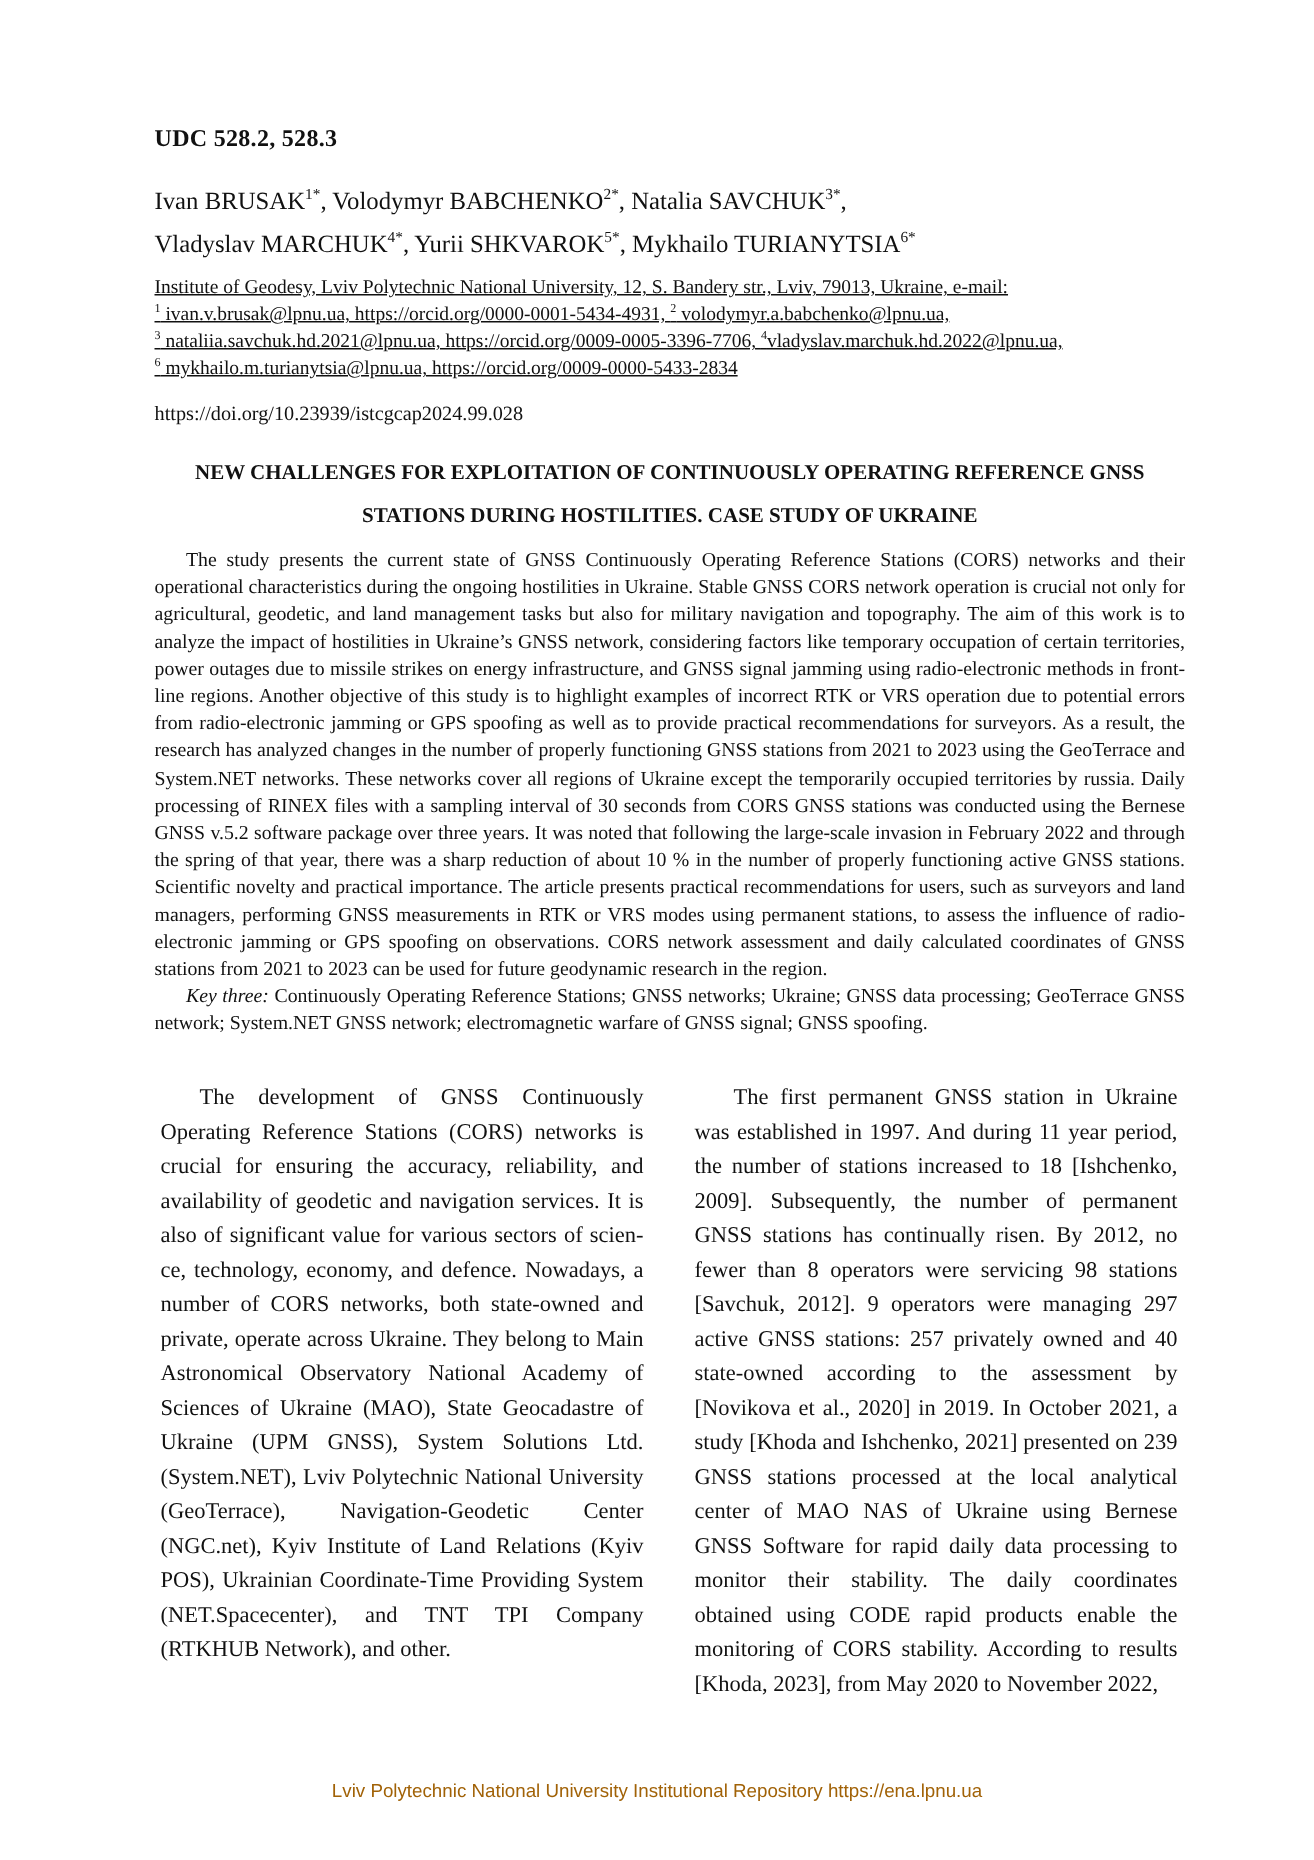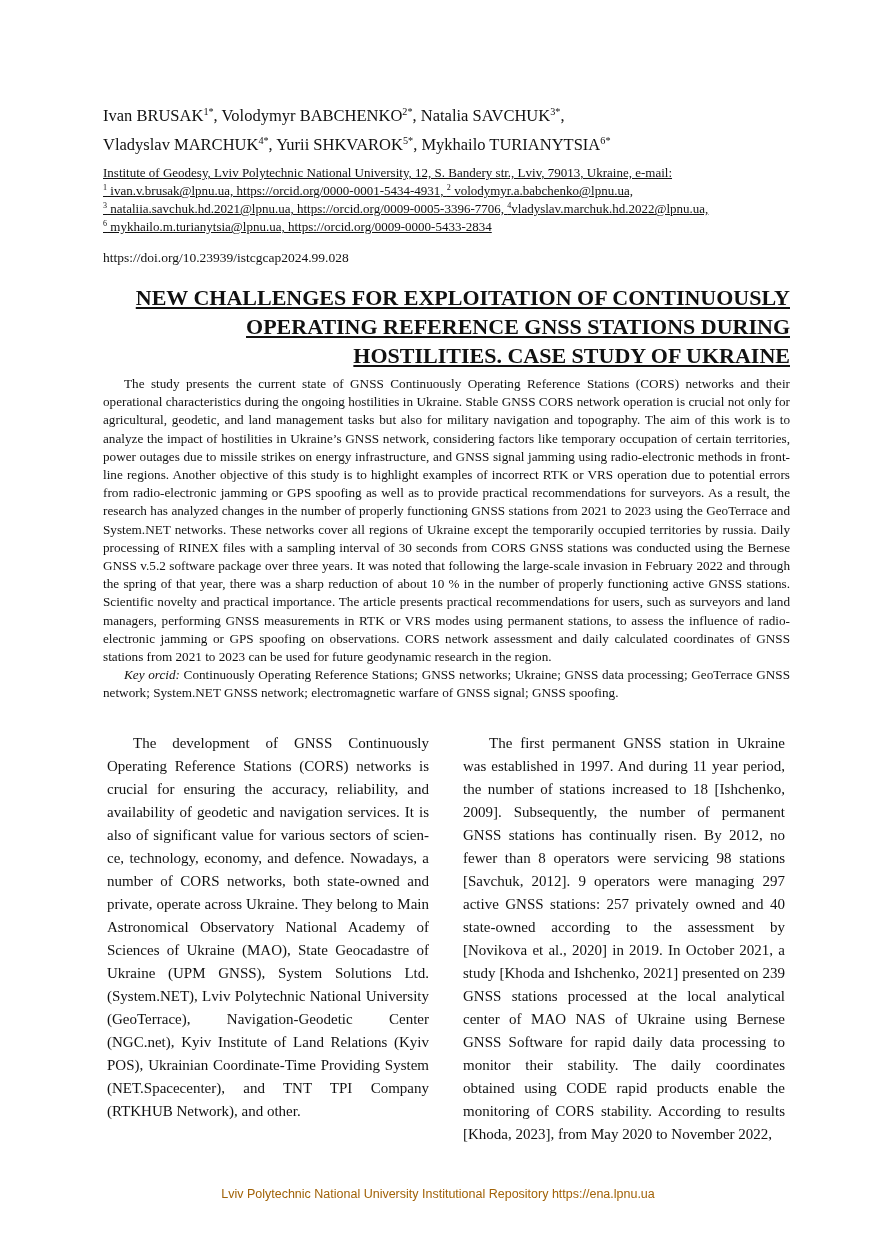--- a/index.html
+++ b/index.html
@@ -38,25 +38,24 @@
     font-size: 13px;
     line-height: 18px;
     text-decoration: underline;
   }
   .doi {
     margin-top: 14px;
     font-size: 13.5px;
   }
   .title {
     margin-top: 17px;
-    font-size: 22px;
+    font-size: 14px;
     font-weight: bold;
     line-height: 29px;
-    text-align: right;
-    text-decoration: underline;
+    text-align: center;
   }
   .abstract {
     margin: 5px 0 0 0;
     font-size: 13.2px;
     line-height: 18.2px;
     text-align: justify;
     text-indent: 21px;
   }
   .keywords {
     margin: 0;
@@ -96,40 +95,41 @@
     font-family: "Liberation Sans", "DejaVu Sans", sans-serif;
     font-size: 12.5px;
     color: #a16207;
   }
 </style>
 </head>
 <body>
 
 <div class="page">
 
+  <div class="udc">UDC 528.2, 528.3</div>
 
   <div class="authors">
     <div>Ivan BRUSAK<sup>1*</sup>, Volodymyr BABCHENKO<sup>2*</sup>, Natalia SAVCHUK<sup>3*</sup>,</div>
     <div>Vladyslav MARCHUK<sup>4*</sup>, Yurii SHKVAROK<sup>5*</sup>, Mykhailo TURIANYTSIA<sup>6*</sup></div>
   </div>
 
   <div class="affil">
     <div>Institute of Geodesy, Lviv Polytechnic National University, 12, S. Bandery str., Lviv, 79013, Ukraine, e-mail:</div>
     <div><sup>1</sup> ivan.v.brusak@lpnu.ua, https://orcid.org/0000-0001-5434-4931, <sup>2</sup> volodymyr.a.babchenko@lpnu.ua,</div>
     <div><sup>3</sup> nataliia.savchuk.hd.2021@lpnu.ua, https://orcid.org/0009-0005-3396-7706, <sup>4</sup>vladyslav.marchuk.hd.2022@lpnu.ua,</div>
     <div><sup>6</sup> mykhailo.m.turianytsia@lpnu.ua, https://orcid.org/0009-0000-5433-2834</div>
   </div>
 
   <div class="doi">https://doi.org/10.23939/istcgcap2024.99.028</div>
 
   <div class="title">NEW CHALLENGES FOR EXPLOITATION OF CONTINUOUSLY OPERATING REFERENCE GNSS STATIONS DURING HOSTILITIES. CASE STUDY OF UKRAINE</div>
 
   <p class="abstract">The study presents the current state of GNSS Continuously Operating Reference Stations (CORS) networks and their operational characteristics during the ongoing hostilities in Ukraine. Stable GNSS CORS network operation is crucial not only for agricultural, geodetic, and land management tasks but also for military navigation and topography. The aim of this work is to analyze the impact of hostilities in Ukraine’s GNSS network, considering factors like temporary occupation of certain territories, power outages due to missile strikes on energy infrastructure, and GNSS signal jamming using radio-electronic methods in front-line regions. Another objective of this study is to highlight examples of incorrect RTK or VRS operation due to potential errors from radio-electronic jamming or GPS spoofing as well as to provide practical recommendations for surveyors. As a result, the research has analyzed changes in the number of properly functioning GNSS stations from 2021 to 2023 using the GeoTerrace and System.NET networks. These networks cover all regions of Ukraine except the temporarily occupied territories by russia. Daily processing of RINEX files with a sampling interval of 30 seconds from CORS GNSS stations was conducted using the Bernese GNSS v.5.2 software package over three years. It was noted that following the large-scale invasion in February 2022 and through the spring of that year, there was a sharp reduction of about 10 % in the number of properly functioning active GNSS stations. Scientific novelty and practical importance. The article presents practical recommendations for users, such as surveyors and land managers, performing GNSS measurements in RTK or VRS modes using permanent stations, to assess the influence of radio-electronic jamming or GPS spoofing on observations. CORS network assessment and daily calculated coordinates of GNSS stations from 2021 to 2023 can be used for future geodynamic research in the region.</p>
 
-  <p class="keywords"><i>Key orcid:</i> Continuously Operating Reference Stations; GNSS networks; Ukraine; GNSS data processing; GeoTerrace GNSS network; System.NET GNSS network; electromagnetic warfare of GNSS signal; GNSS spoofing.</p>
+  <p class="keywords"><i>Key three:</i> Continuously Operating Reference Stations; GNSS networks; Ukraine; GNSS data processing; GeoTerrace GNSS network; System.NET GNSS network; electromagnetic warfare of GNSS signal; GNSS spoofing.</p>
 
   <div class="columns">
     <div class="col">
       <p>The development of GNSS Continuously Operating Reference Stations (CORS) networks is crucial for ensuring the accuracy, reliability, and availability of geodetic and navigation services. It is also of significant value for various sectors of scien-ce, technology, economy, and defence. Nowadays, a number of CORS networks, both state-owned and private, operate across Ukraine. They belong to Main Astronomical Observatory National Academy of Sciences of Ukraine (MAO), State Geocadastre of Ukraine (UPM GNSS), System Solutions Ltd. (System.NET), Lviv Polytechnic National University (GeoTerrace), Navigation-Geodetic Center (NGC.net), Kyiv Institute of Land Relations (Kyiv POS), Ukrainian Coordinate-Time Providing System (NET.Spacecenter), and TNT TPI Company (RTKHUB Network), and other.</p>
     </div>
     <div class="col">
       <p>The first permanent GNSS station in Ukraine was established in 1997. And during 11 year period, the number of stations increased to 18 [Ishchenko, 2009]. Subsequently, the number of permanent GNSS stations has continually risen. By 2012, no fewer than 8 operators were servicing 98 stations [Savchuk, 2012]. 9 operators were managing 297 active GNSS stations: 257 privately owned and 40 state-owned according to the assessment by [Novikova et al., 2020] in 2019. In October 2021, a study [Khoda and Ishchenko, 2021] presented on 239 GNSS stations processed at the local analytical center of MAO NAS of Ukraine using Bernese GNSS Software for rapid daily data processing to monitor their stability. The daily coordinates obtained using CODE rapid products enable the monitoring of CORS stability. According to results [Khoda, 2023], from May 2020 to November 2022,</p>
     </div>
   </div>
 

